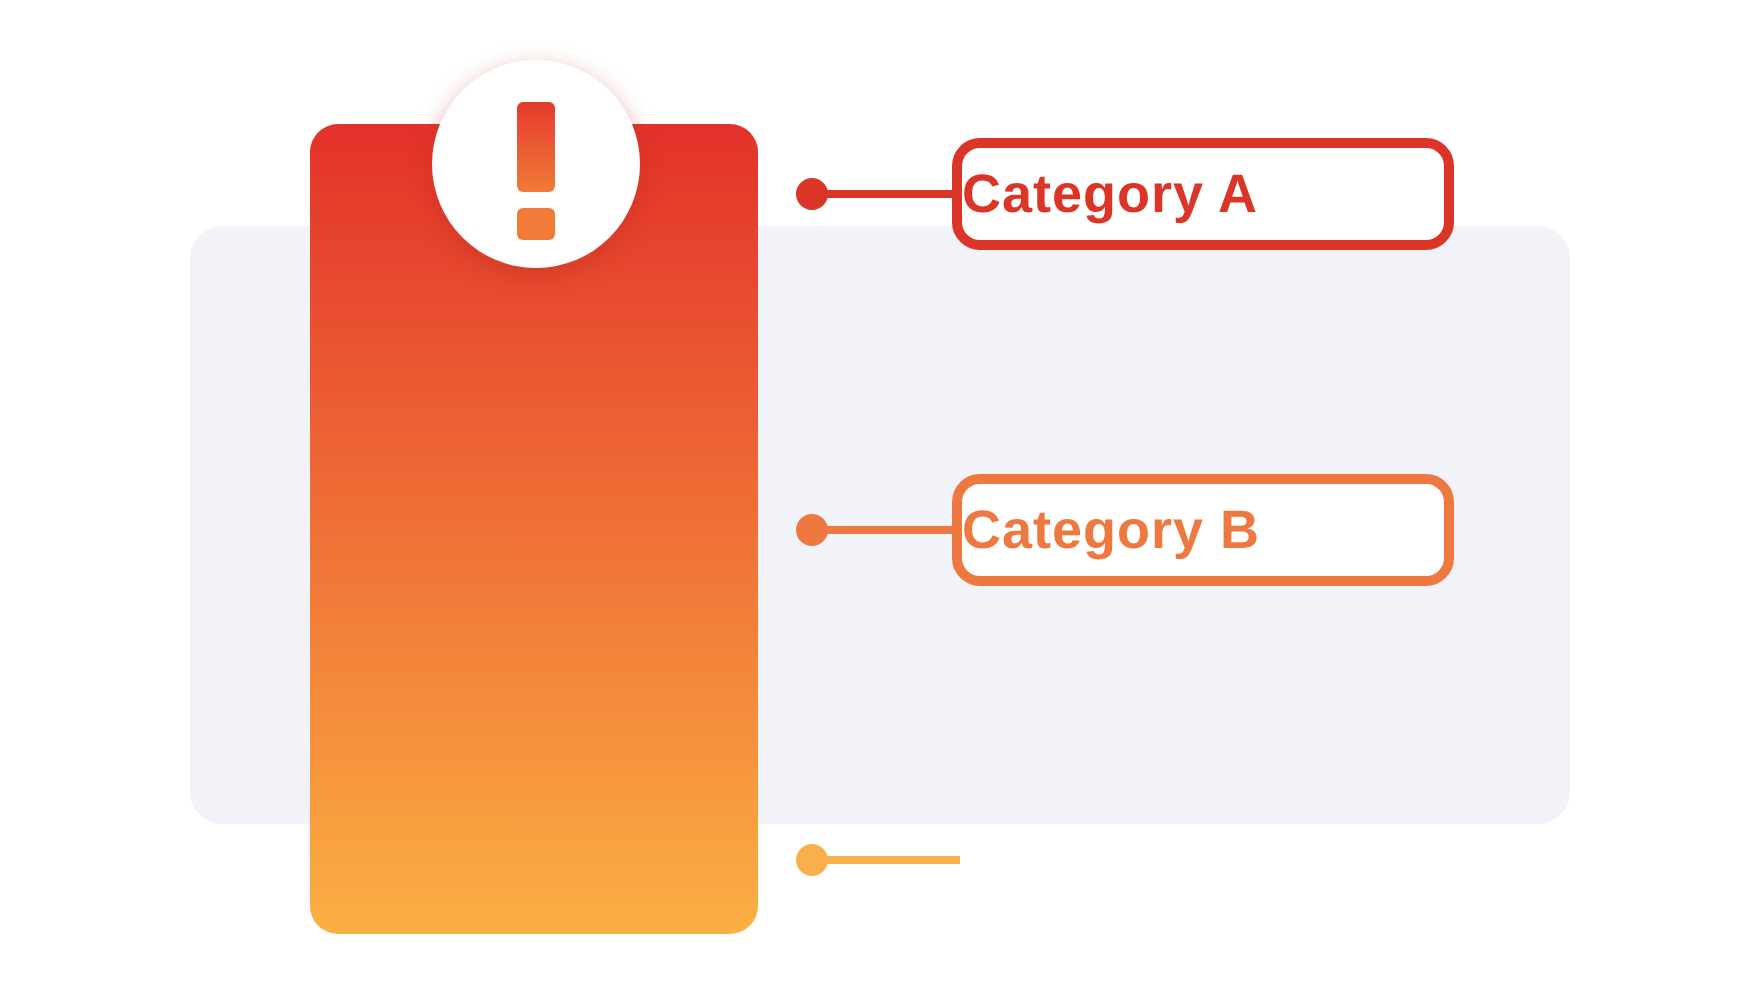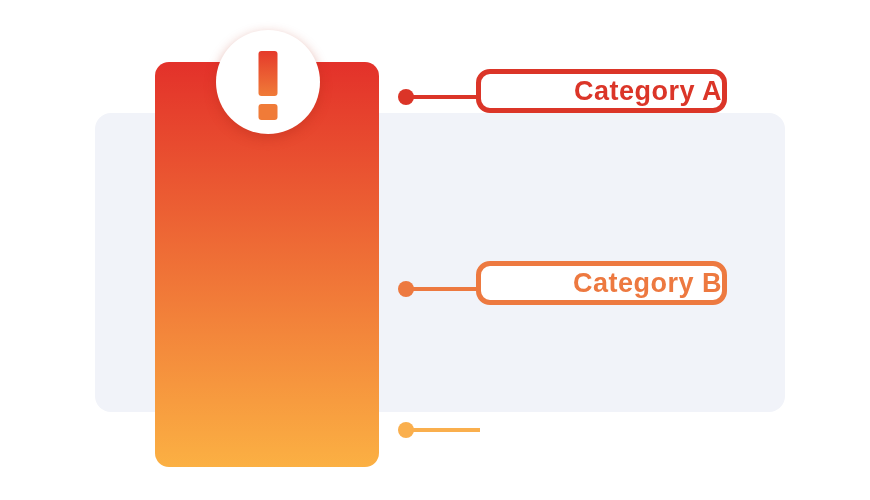--- a/index.html
+++ b/index.html
@@ -67,21 +67,21 @@
     border-radius: 3px;
     background: var(--mark-bottom, #F07B38);
   }
   .callout {
     position: absolute;
     left: 398px;
     width: 330px;
     height: 56px;
   }
   .callout-0 { top: 69px; }
-  .callout-1 { top: 237px; margin-top: 24px; }
+  .callout-1 { top: 237px; }
   .callout-2 { top: 402px; }
   .c-dot {
     position: absolute;
     left: 0;
     top: 50%;
     margin-top: -8px;
     width: 16px;
     height: 16px;
     border-radius: 50%;
     background: var(--cat, #DB3528);
@@ -93,28 +93,28 @@
     margin-top: -2px;
     width: 74px;
     height: 4px;
     background: var(--cat, #DB3528);
   }
   .c-box {
     position: absolute;
     left: 78px;
     top: 0;
     width: 251px;
-    height: 44px;
+    height: 56px;
     box-sizing: border-box;
     border: 5px solid var(--cat, #DB3528);
     border-radius: 14px;
     background: #ffffff;
     display: flex;
     align-items: center;
-    justify-content: flex-end;
+    justify-content: flex-start;
   }
   .c-text {
     color: var(--cat, #DB3528);
     font-weight: 700;
     font-size: 27px;
     letter-spacing: 0.5px;
     white-space: nowrap;
   }
 </style>
 </head>

